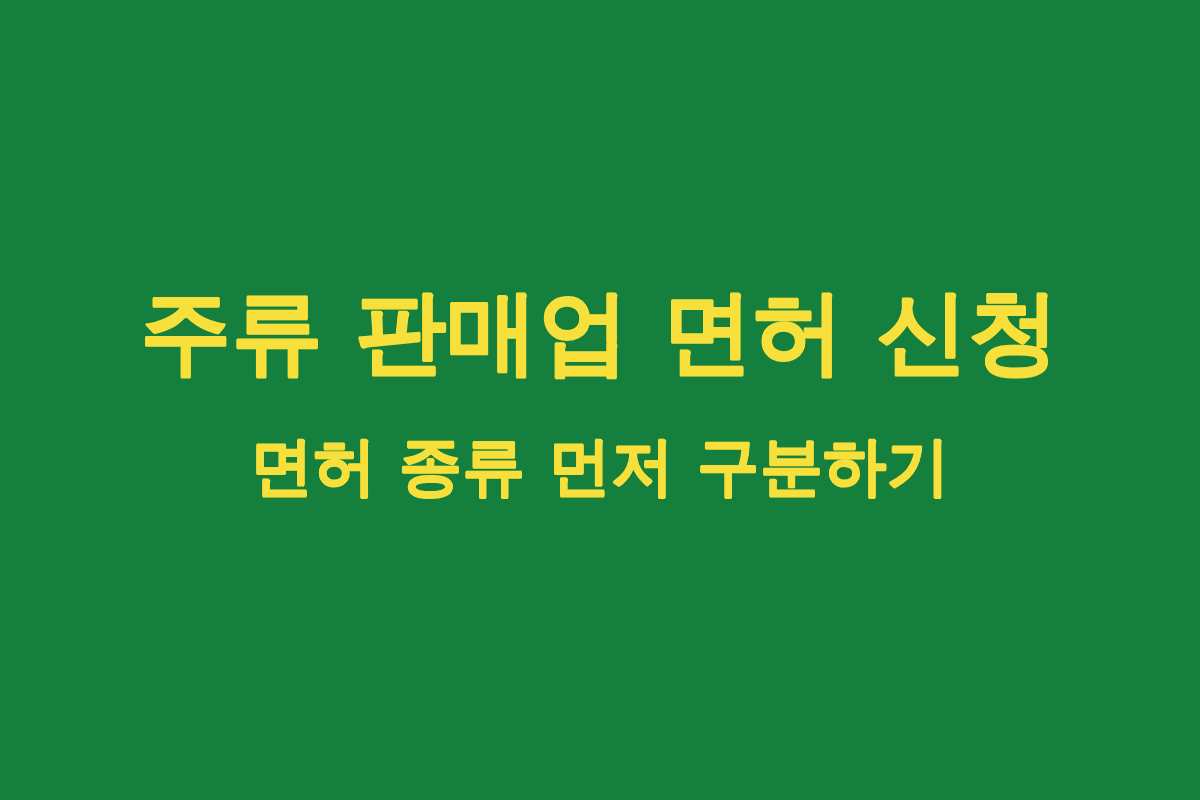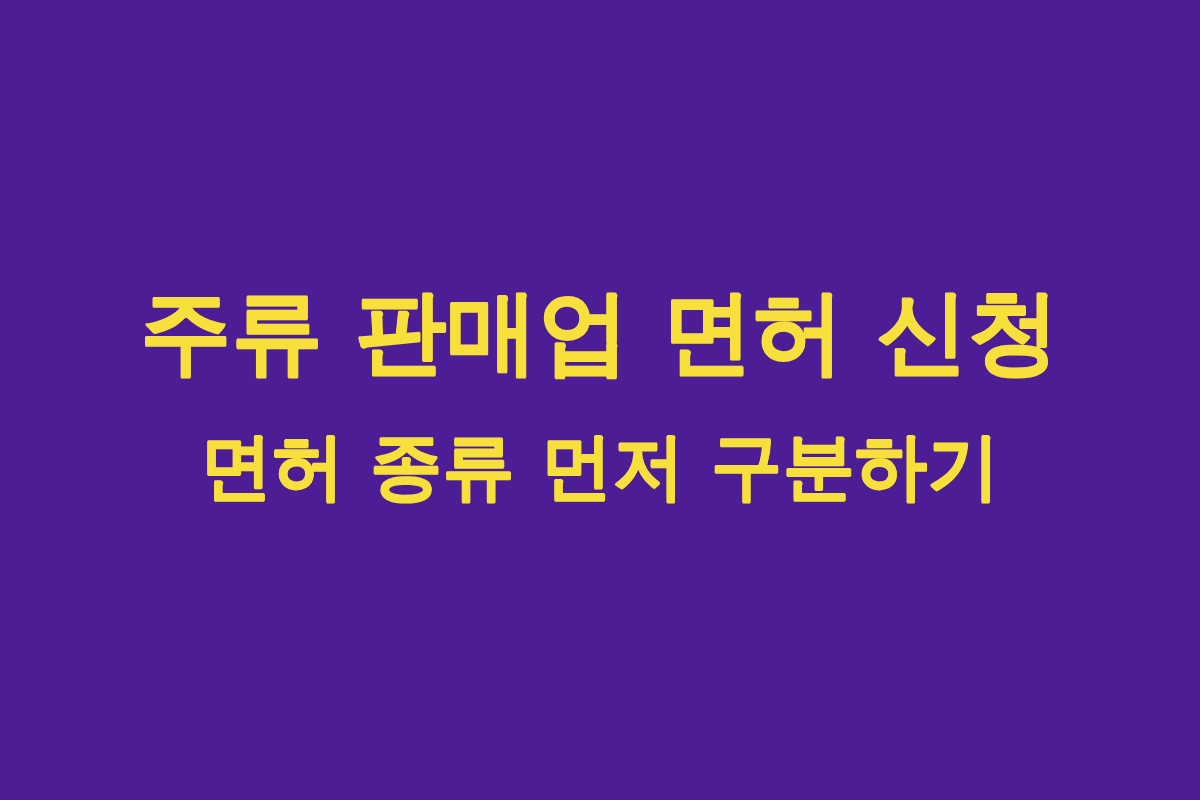--- a/index.html
+++ b/index.html
@@ -55,26 +55,26 @@
     
     text-shadow:
        0.6px 0 0 #f8e03c,
       -0.6px 0 0 #f8e03c,
        0 0.6px 0 #f8e03c,
        0 -0.6px 0 #f8e03c;
   }
 
   .headline-line.line-1 { font-size: 91px; }
   .headline-line.line-2 { font-size: 91px; }
-  .headline-line.line-3 { font-size: 72px; }
+  .headline-line.line-3 { font-size: 63px; }
 </style>
 </head>
 <body>
 
-<div class="title-card" style="background-color: #4c1d95; width: 1200px; height: 800px;">
+<div class="title-card" style="background-color: #15803d; width: 1200px; height: 800px;">
 
   <div class="headline-block">
 
     <span class="headline-line line-1" style="color: rgb(248, 224, 60); text-shadow: rgb(248, 224, 60) 0.6px 0px 0px, rgb(248, 224, 60) -0.6px 0px 0px, rgb(248, 224, 60) 0px 0.6px 0px, rgb(248, 224, 60) 0px -0.6px 0px;">주류 판매업 면허 신청</span>
 
 
     <span class="headline-line line-3" style="color: rgb(248, 224, 60); text-shadow: rgb(248, 224, 60) 0.6px 0px 0px, rgb(248, 224, 60) -0.6px 0px 0px, rgb(248, 224, 60) 0px 0.6px 0px, rgb(248, 224, 60) 0px -0.6px 0px;">면허 종류 먼저 구분하기</span>
 
   </div>
 

